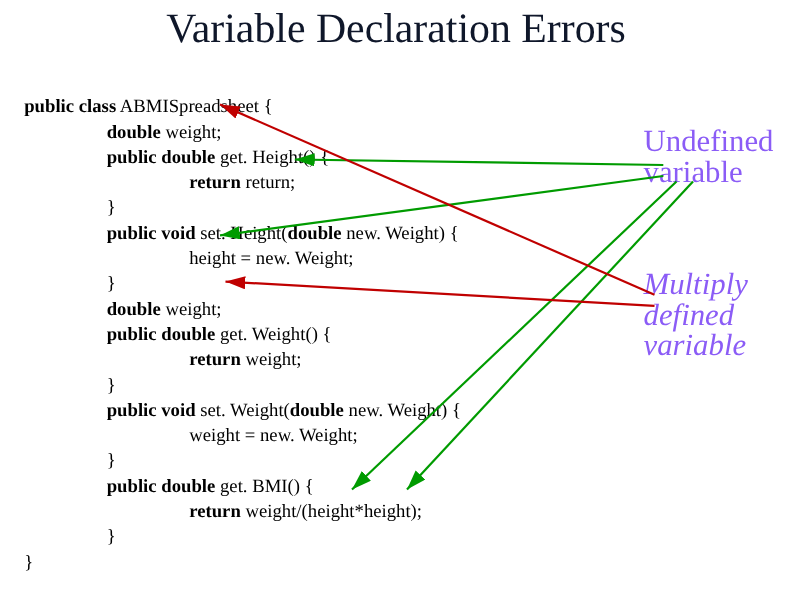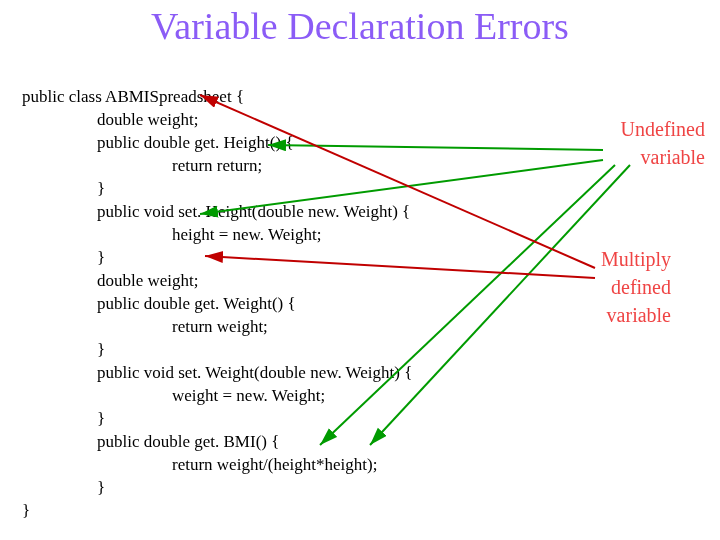--- a/index.html
+++ b/index.html
@@ -16,43 +16,43 @@
     width: 720px;
     height: 540px;
   }
   .title {
     position: absolute;
     top: 4px;
     left: 0;
     width: 720px;
     text-align: center;
     font-size: 38px;
-    color: #8b5cf6;
+    color: #0f172a;
   }
   .code {
     position: absolute;
     top: 62px;
     left: 22px;
     font-size: 17px;
     line-height: 23px;
     color: #000;
     white-space: pre;
   }
-  .code b { font-weight: normal; }
+  .code b { font-weight: bold; }
   .ind1 { padding-left: 75px; display: inline-block; }
   .ind2 { padding-left: 150px; display: inline-block; }
   .annot {
     position: absolute;
-    font-size: 20px;
-    color: #ef4444;
+    font-size: 28px;
+    color: #8b5cf6;
     line-height: 28px;
-    text-align: right;
+    text-align: left;
   }
   #annot-undefined { top: 115px; left: 585px; width: 120px; }
-  #annot-multiply  { top: 245px; left: 551px; width: 120px; }
+  #annot-multiply  { top: 245px; left: 585px; width: 120px; font-style: italic; }
   svg.arrows {
     position: absolute;
     top: 0; left: 0;
     width: 720px; height: 540px;
     pointer-events: none;
   }
 </style>
 </head>
 <body>
 

